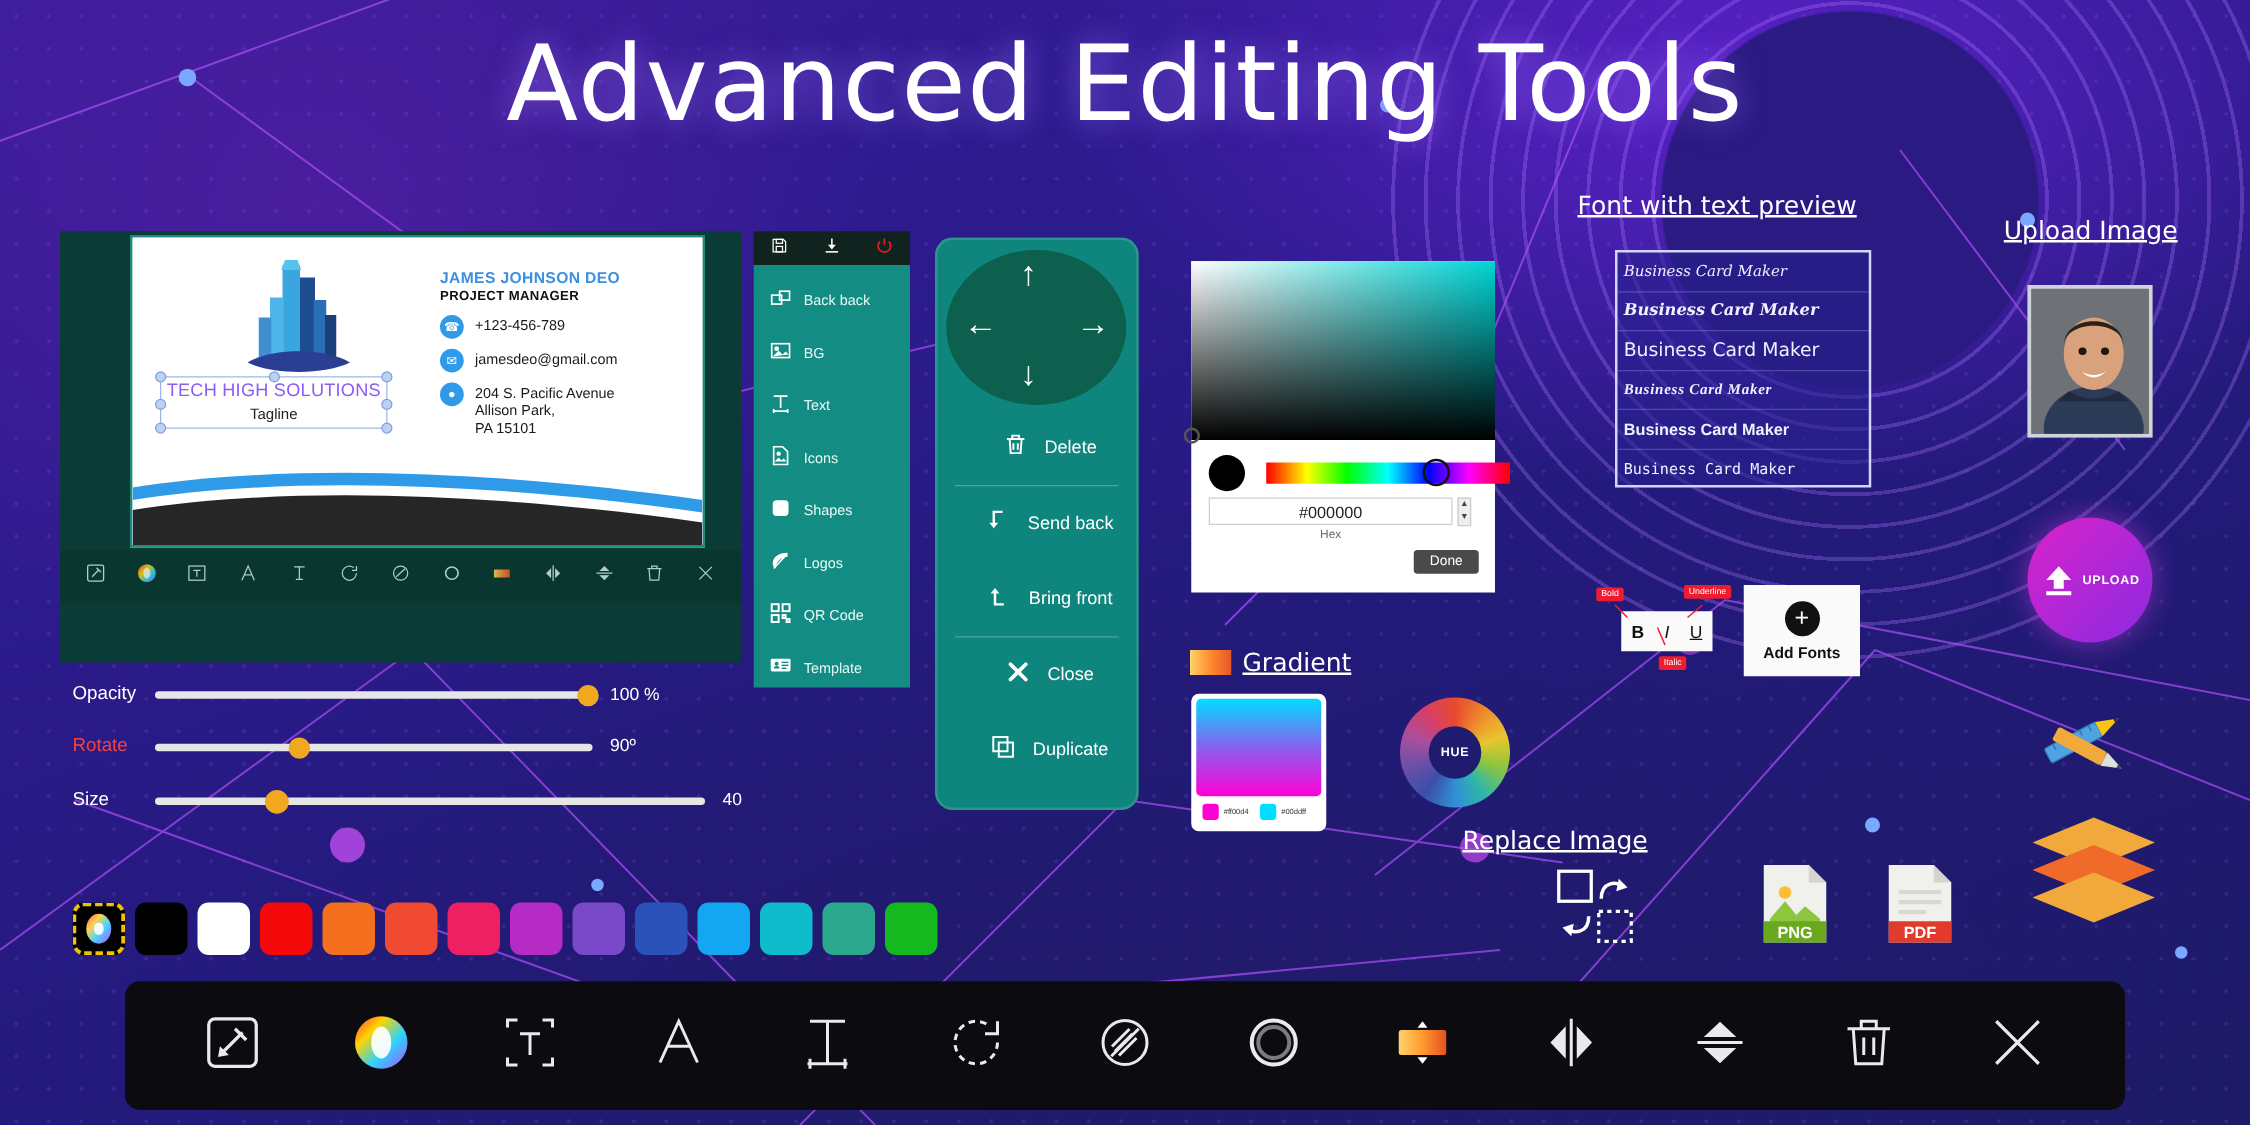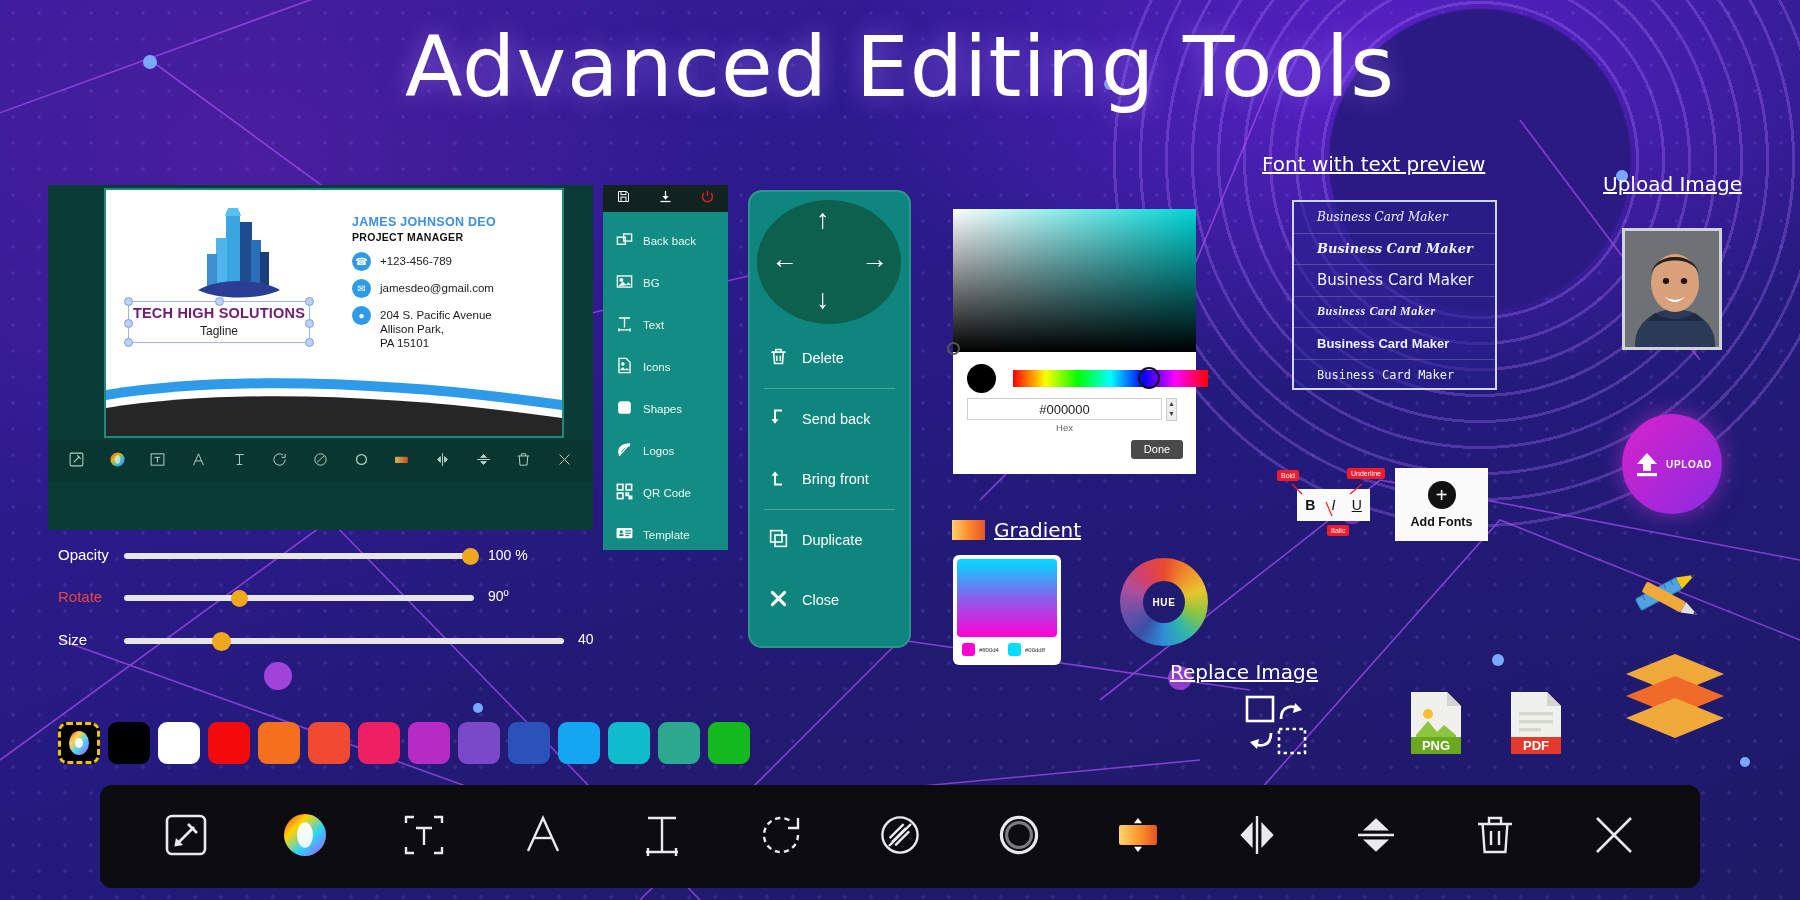--- a/index.html
+++ b/index.html
@@ -38,21 +38,21 @@
   #cardwrap { position:absolute; left:56px; top:3px; width:460px; height:250px;
     border:2px solid #1f8a7c; background:#fff; overflow:hidden; }
   .card-white { position:absolute; inset:0; background:#fff; }
   .card-wave { position:absolute; left:0; bottom:0; width:100%; height:62px; }
   .logo-svg { position:absolute; left:88px; top:14px; }
   .sel-box { position:absolute; left:22px; top:111px; width:182px; height:42px;
      border:1px solid #9db8e8; }
   .handle { position:absolute; width:9px; height:9px; border-radius:50%;
      background:#bcd1f3; border:1px solid #7fa0dd; }
   .co-name { position:absolute; left:25px; top:115px; width:176px; text-align:center;
-     font-size:14.5px; font-weight:700; color:#701a75; font-family:"Liberation Sans",sans-serif; letter-spacing:.2px;}
+     font-size:14.5px; font-weight:400; color:#8b5cf6; font-family:"Liberation Sans",sans-serif; letter-spacing:.2px;}
   .co-tag { position:absolute; left:25px; top:134px; width:176px; text-align:center;
      font-size:12px; color:#222; }
   .pers-name { position:absolute; left:246px; top:25px; font-size:12.5px; font-weight:700;
      color:#3d8fe0; letter-spacing:.3px; }
   .pers-role { position:absolute; left:246px; top:41px; font-size:10.5px; font-weight:700;
      color:#111; letter-spacing:.3px; }
   .ci { position:absolute; left:246px; display:flex; align-items:flex-start; gap:9px; }
   .ci .bub { width:19px; height:19px; border-radius:50%; background:#2f9ae8;
      display:flex; align-items:center; justify-content:center; color:#fff; font-size:10px; flex:0 0 auto; }
   .ci .txt { font-size:11.5px; color:#1a1a1a; line-height:14px; padding-top:2px; }
@@ -67,21 +67,21 @@
   #leftmenu { position:absolute; left:603px; top:212px; width:125px; height:338px;
      background:#138c83; padding-top:8px; }
   .lm-item { height:42px; display:flex; align-items:center; gap:9px; padding-left:12px; color:#eafaf7; }
   .lm-item .lbl { font-size:11.5px; font-family:"Liberation Sans",sans-serif; }
   
   #objpanel { position:absolute; left:748px; top:190px; width:163px; height:458px;
      background:#0f867d; border-radius:14px; box-shadow:0 0 0 2px rgba(255,255,255,.13) inset; }
   #dpad { position:absolute; left:9px; top:10px; width:144px; height:124px;
      border-radius:50%; background:#0d5f4e; }
   #dpad .ar { position:absolute; color:#fff; font-size:27px; line-height:1; }
-  .op-row { height:60px; display:flex; align-items:center; gap:13px; padding-left:20px; color:#fff; }
+  .op-row { height:60px; display:flex; align-items:center; gap:13px; padding-left:20px; color:#fff;justify-content:center; }
   .op-row .olbl { font-size:14.5px; }
   .op-div { height:1px; background:rgba(255,255,255,.25); margin:0 16px; }
   
   #picker { position:absolute; left:953px; top:209px; width:243px; height:265px;
      background:#fff; }
   #sat { position:absolute; left:0; top:0; width:243px; height:143px;
      background:linear-gradient(to top, #000, rgba(0,0,0,0)),
                 linear-gradient(to right, #fff, #00d4d4); }
   #satdot { position:absolute; left:-6px; top:133px; width:13px; height:13px;
      border-radius:50%; border:2px solid #555; }
@@ -113,21 +113,21 @@
   
   #huewheel { position:absolute; left:1120px; top:558px; width:88px; height:88px; border-radius:50%;
      background: conic-gradient(#e8492f,#ee8b2c,#e8c62e,#8dc63f,#2fb7a8,#2f8fd6,#3a4fa8,#6b4fa8,#a84f9e,#d63f6a,#e8492f); }
   #huehole { position:absolute; left:1143px; top:581px; width:42px; height:42px; border-radius:50%;
      background:#1f1b6e; display:flex; align-items:center; justify-content:center;
      color:#fff; font-size:10px; font-weight:700; letter-spacing:.6px; }
   
   #fontlbl { position:absolute; left:1262px; top:152px; }
   #fontlist { position:absolute; left:1292px; top:200px; width:205px; height:190px;
      background:rgba(38,32,140,.55); border:2px solid #cfd6ff; }
-  .frow { height:31.5px; display:flex; align-items:center; padding-left:23px; color:#eef1ff;
+  .frow { height:31.5px; display:flex; align-items:center; padding-left:5px; color:#eef1ff;
      border-bottom:1px solid rgba(200,205,255,.25); }
   
   #biu { position:absolute; left:1297px; top:489px; width:73px; height:32px;
      background:#fafafa; display:flex; align-items:center; justify-content:space-around;
      color:#111; font-size:14px; }
   .tagred { position:absolute; background:#ef1b2e; color:#fff; font-size:7px;
      padding:2px 4px; border-radius:2px; }
   #addfonts { position:absolute; left:1395px; top:468px; width:93px; height:73px;
      background:#fafafa; display:flex; flex-direction:column; align-items:center; justify-content:center; gap:6px; }
   #addfonts .plus { width:28px; height:28px; border-radius:50%; background:#111; color:#fff;
@@ -421,31 +421,31 @@
     </div>
     <div class="op-row">
       <span><svg width="21" height="21" viewBox="0 0 24 24" fill="none" stroke="#fff" stroke-width="2.2">
             <path d="M16 20H8V8"></path>
             <path d="M4 10l4-5 4 5z" fill="#fff" stroke="none"></path>
           </svg></span>
       <span class="olbl">Bring front</span>
     </div>
     <div class="op-div"></div>
     <div class="op-row">
+      <span><svg width="21" height="21" viewBox="0 0 24 24" fill="none" stroke="#fff" stroke-width="3.4" stroke-linecap="round">
+            <path d="M5 5l14 14M19 5L5 19"></path>
+          </svg></span>
+      <span class="olbl">Close</span>
+    </div>
+    <div class="op-row">
       <span><svg width="21" height="21" viewBox="0 0 24 24" fill="none" stroke="#fff" stroke-width="1.8">
             <rect x="3" y="3" width="13" height="13"></rect>
             <rect x="8" y="8" width="13" height="13"></rect>
           </svg></span>
       <span class="olbl">Duplicate</span>
-    </div>
-    <div class="op-row">
-      <span><svg width="21" height="21" viewBox="0 0 24 24" fill="none" stroke="#fff" stroke-width="3.4" stroke-linecap="round">
-            <path d="M5 5l14 14M19 5L5 19"></path>
-          </svg></span>
-      <span class="olbl">Close</span>
     </div>
   </div>
 </div>
 
 <div id="picker">
   <div id="sat">
     <div id="satdot"></div>
   </div>
   <div id="swatchdot"></div>
   <div id="huebar"></div>

